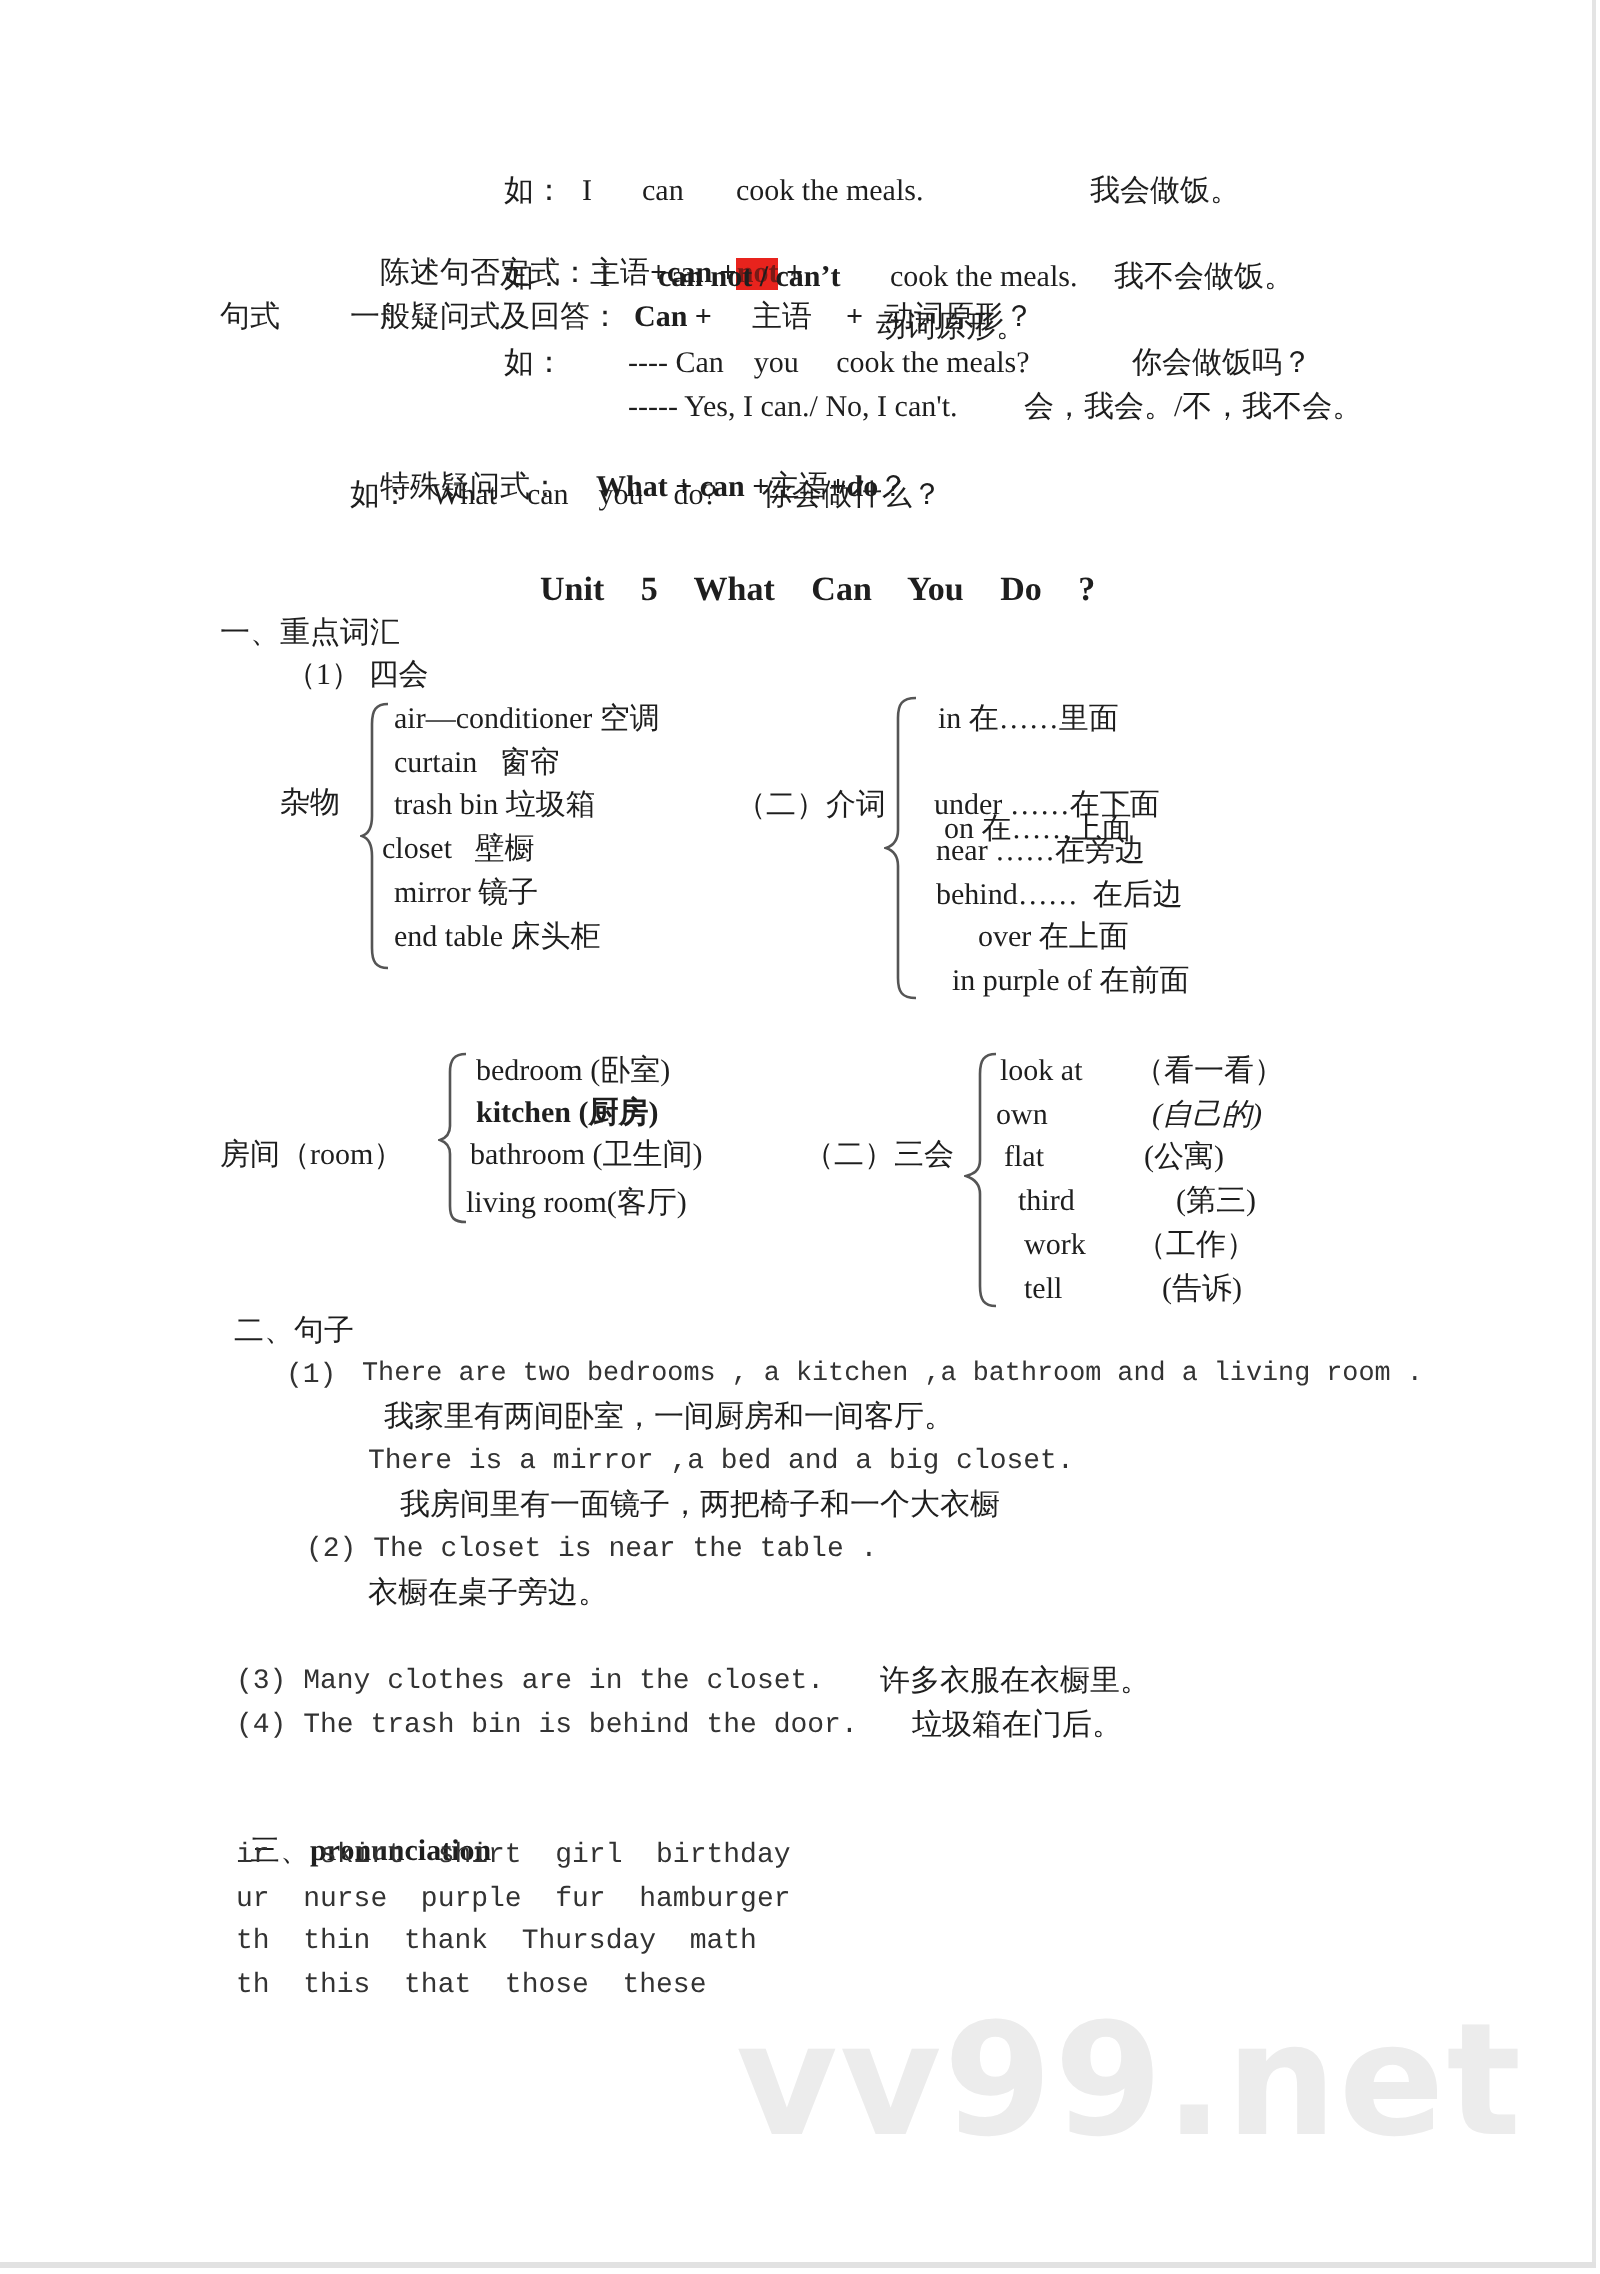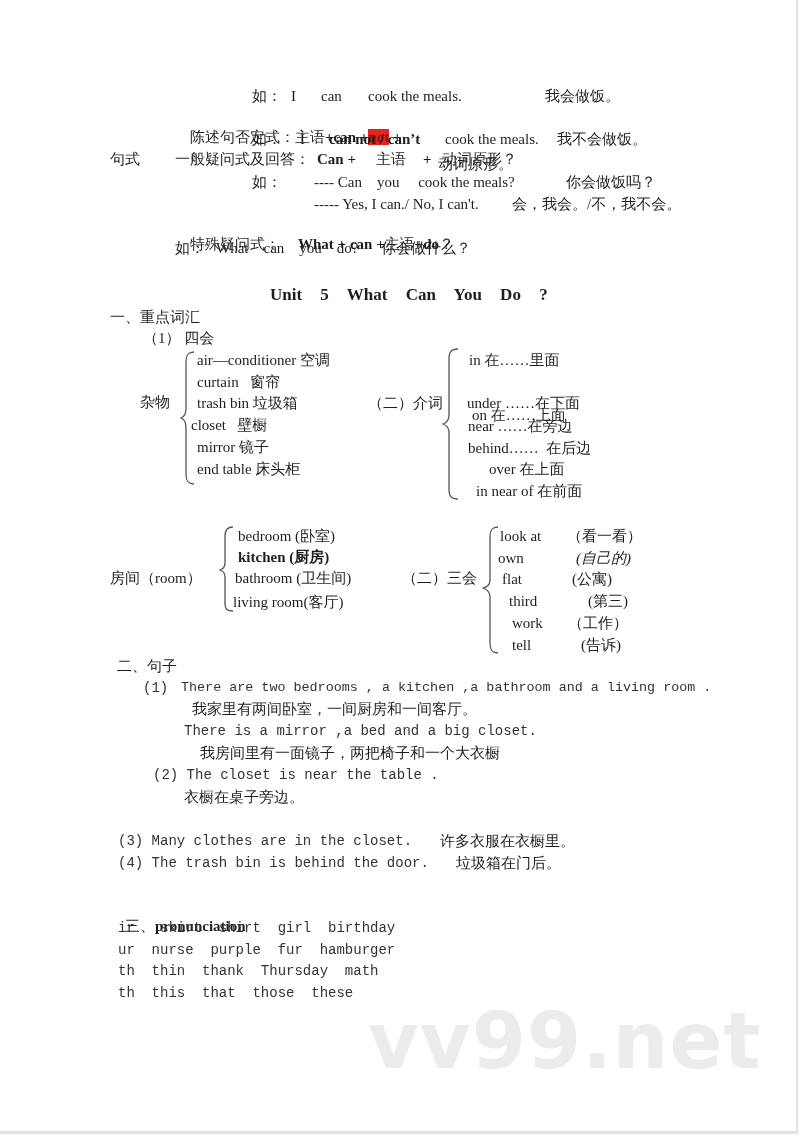--- a/index.html
+++ b/index.html
@@ -87,21 +87,21 @@
     <svg width="18" height="154" viewBox="0 0 18 154">
         <path d="M16 2 C9 2 7 5 7 12 L7 68 C7 74 4 76 1 77 C4 78 7 80 7 86 L7 142 C7 149 9 152 16 152" fill="none" stroke="#555" stroke-width="1.3"></path>
       </svg>
   </div>
   <span class="t" style="left:469px;top:350px;">in 在……里面</span>
   <span class="t" style="left:472px;top:372px;margin-top:33px;">on 在……上面</span>
   <span class="t" style="left:467px;top:393px;">under ……在下面</span>
   <span class="t" style="left:468px;top:416px;">near ……在旁边</span>
   <span class="t" style="left:468px;top:438px;">behind……  在后边</span>
   <span class="t" style="left:489px;top:459px;">over 在上面</span>
-  <span class="t" style="left:476px;top:481px;">in near of 在前面</span>
+  <span class="t" style="left:476px;top:481px;">in purple of 在前面</span>
 
   <span class="t" style="left:110px;top:568px;">房间（room）</span>
   <div class="brace" style="left:219px;top:525px;">
     <svg width="16" height="88" viewBox="0 0 16 88">
         <path d="M14 2 C8 2 6 5 6 11 L6 38 C6 42 4 44 1 45 C4 46 6 48 6 52 L6 78 C6 84 8 86 14 86" fill="none" stroke="#555" stroke-width="1.3"></path>
       </svg>
   </div>
   <span class="t" style="left:238px;top:526px;">bedroom (卧室)</span>
   <span class="t" style="left:238px;top:547px;font-weight:bold;">kitchen (厨房)</span>
   <span class="t" style="left:235px;top:568px;">bathroom (卫生间)</span>

